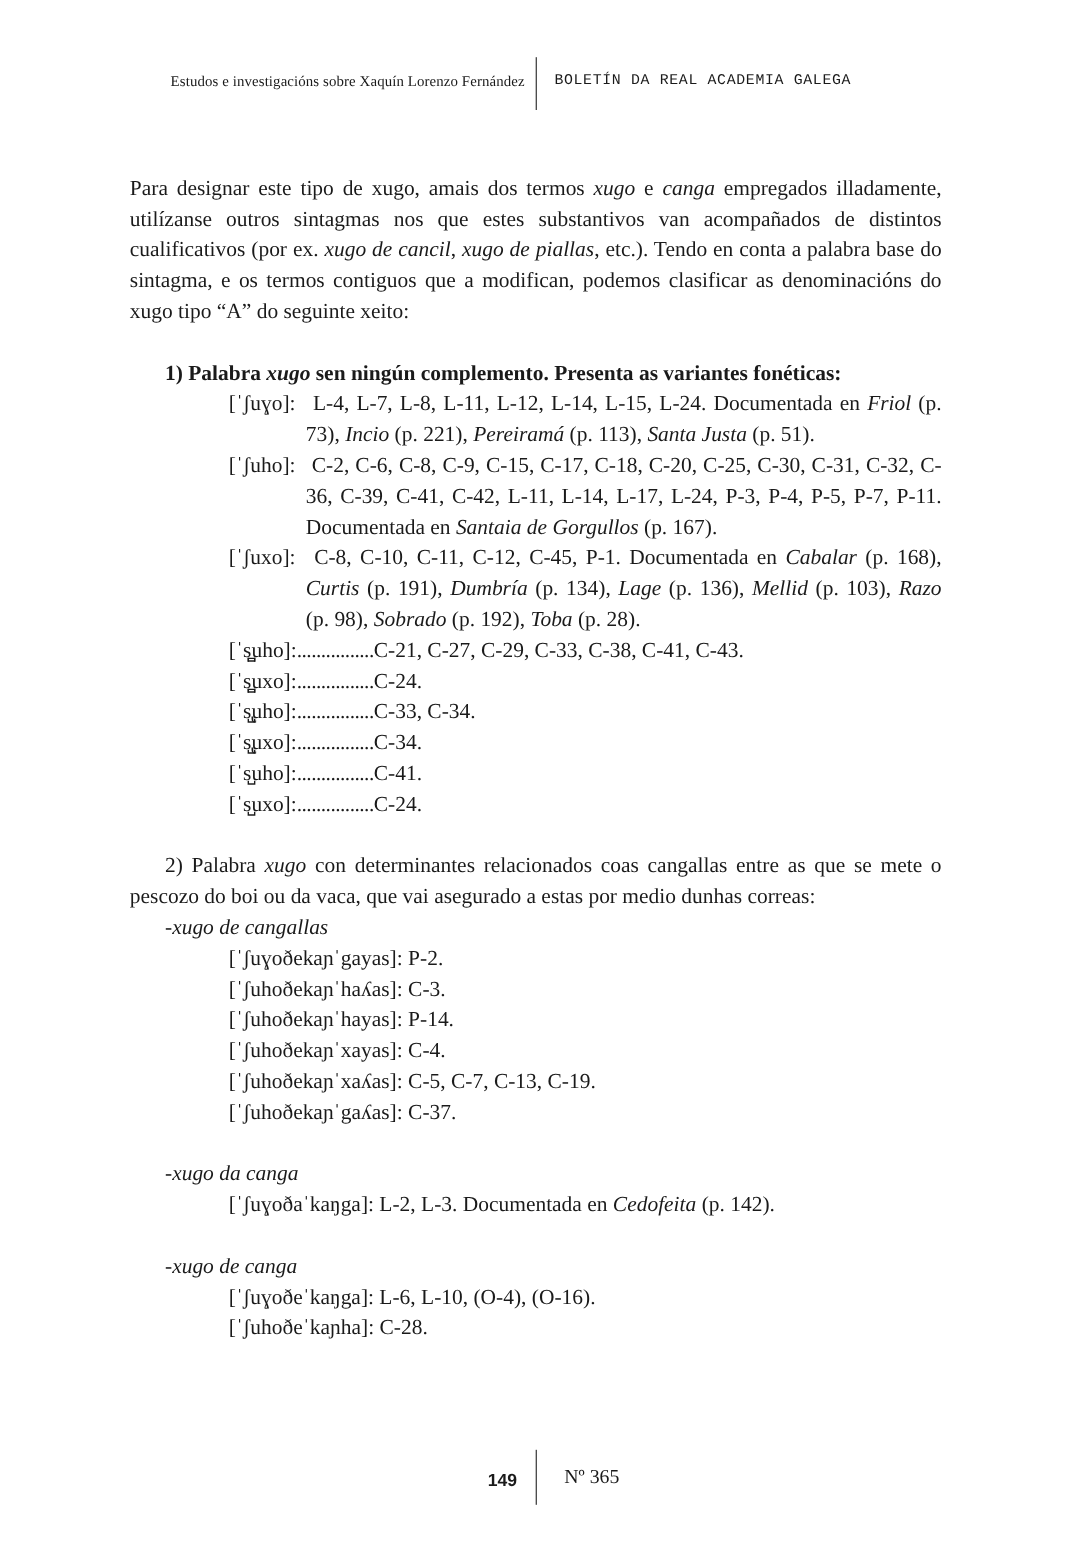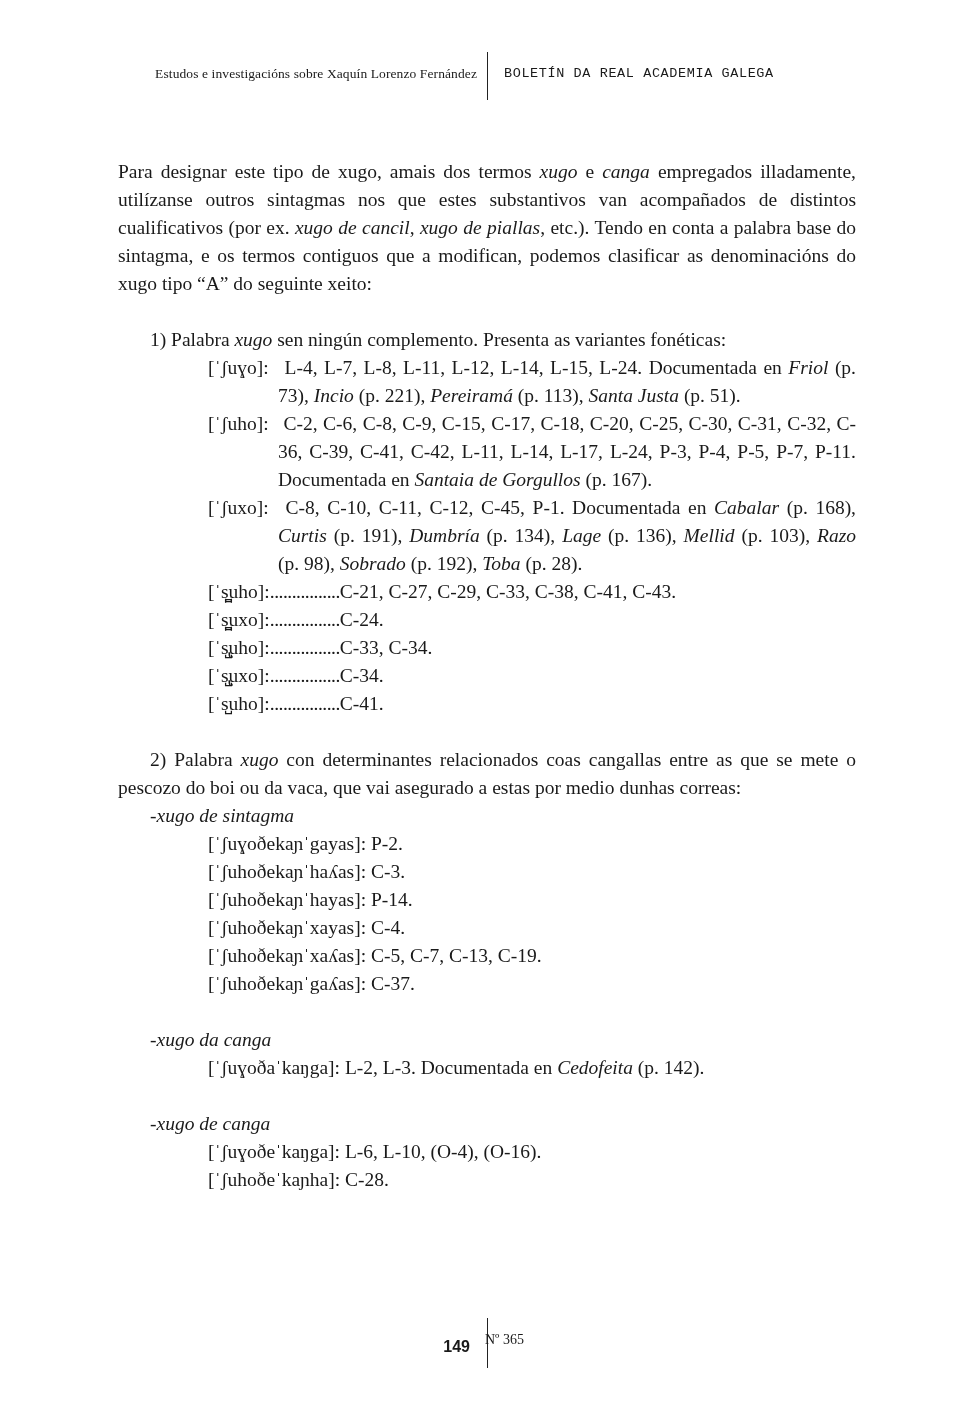--- a/index.html
+++ b/index.html
@@ -25,38 +25,38 @@
   }
 
   
   .text {
     position: absolute; left: 118px; top: 158px; width: 738px;
     font-family: "Liberation Serif", serif; font-size: 19.5px; line-height: 28px;
   }
   .heading { font-size: 20px; letter-spacing: 0.4px; margin: 0; height: 28px; }
   .para { margin: 0; text-align: justify; }
   .blank { height: 28px; }
-  .item-intro { margin: 0; text-indent: 32px; }
+  .item-intro { margin: 0; text-indent: 32px; font-weight: bold; }
   .entry { position: relative; margin: 0; padding-left: 160px; text-indent: -70px; text-align: justify; }
   .entry-simple { margin: 0; padding-left: 90px; }
   .sub { margin: 0; padding-left: 32px; font-style: italic; }
   .var { margin: 0; padding-left: 90px; }
   .dots { letter-spacing: -0.5px; }
   em { font-style: italic; }
 
   
   .foot { position: absolute; top: 1318px; left: 0; width: 975px; height: 50px; }
   .foot-num {
     position: absolute; right: 505px; top: 20px;
     font-family: Liberation Sans, sans-serif; font-weight: bold; font-size: 16px;
   }
   .foot-rule { position: absolute; left: 487px; top: 0; width: 1px; height: 50px; background: #222; }
   .foot-issue {
-    position: absolute; left: 485px; top: 14px;
-    font-family: "Liberation Serif", serif; font-size: 14px; text-align: right;
+    position: absolute; left: 513px; top: 14px;
+    font-family: "Liberation Serif", serif; font-size: 18px; text-align: right;
   }
 </style>
 </head>
 <body>
 
 <div class="page">
 
   <div class="run-head">
     <div class="run-left">Estudos e investigacións sobre Xaquín Lorenzo Fernández</div>
     <div class="run-rule"></div>
@@ -74,28 +74,29 @@
         <p class="entry"><span style="display: inline-block; width: 70px; text-indent: 0px;">[ˈʃuɣo]:</span><span> L-4, L-7, L-8, L-11, L-12, L-14, L-15, L-24. Documentada en </span><em>Friol</em><span> (p. 73), </span><em>Incio</em><span> (p. 221), </span><em>Pereiramá</em><span> (p. 113), </span><em>Santa Justa</em><span> (p. 51).</span></p>
         <p class="entry"><span style="display: inline-block; width: 70px; text-indent: 0px;">[ˈʃuho]:</span><span> C-2, C-6, C-8, C-9, C-15, C-17, C-18, C-20, C-25, C-30, C-31, C-32, C-36, C-39, C-41, C-42, L-11, L-14, L-17, L-24, P-3, P-4, P-5, P-7, P-11. Documentada en </span><em>Santaia de Gorgullos</em><span> (p. 167).</span></p>
         <p class="entry"><span style="display: inline-block; width: 70px; text-indent: 0px;">[ˈʃuxo]:</span><span> C-8, C-10, C-11, C-12, C-45, P-1. Documentada en </span><em>Cabalar</em><span> (p. 168), </span><em>Curtis</em><span> (p. 191), </span><em>Dumbría</em><span> (p. 134), </span><em>Lage</em><span> (p. 136), </span><em>Mellid</em><span> (p. 103), </span><em>Razo</em><span> (p. 98), </span><em>Sobrado</em><span> (p. 192), </span><em>Toba</em><span> (p. 28).</span></p>
       </div>
     <div id="group1-dotted">
         <p class="entry-simple"><span>[ˈs̺̪uho]:</span><span class="dots">................</span><span>C-21, C-27, C-29, C-33, C-38, C-41, C-43.</span></p>
         <p class="entry-simple"><span>[ˈs̺̪uxo]:</span><span class="dots">................</span><span>C-24.</span></p>
         <p class="entry-simple"><span>[ˈs̢̺uho]:</span><span class="dots">................</span><span>C-33, C-34.</span></p>
         <p class="entry-simple"><span>[ˈs̢̺uxo]:</span><span class="dots">................</span><span>C-34.</span></p>
         <p class="entry-simple"><span>[ˈs̺uho]:</span><span class="dots">................</span><span>C-41.</span></p>
+        <p class="entry-simple"><span>[ˈs̺uxo]:</span><span class="dots">................</span><span>C-24.</span></p>
       </div>
     <div class="blank"></div>
 
     <p class="para" style="text-indent:32px">
       <span>2) Palabra </span><em>xugo</em><span> con determinantes relacionados coas cangallas entre as que se mete o pescozo do boi ou da vaca, que vai asegurado a estas por medio dunhas correas:</span>
     </p>
     <div id="group2-subgroups">
-        <p class="sub">-xugo de sintagma</p>
+        <p class="sub">-xugo de cangallas</p>
         <p class="var"><span>[ˈʃuɣoðekaɲˈgayas]:</span><span> P-2.</span></p>
         <p class="var"><span>[ˈʃuhoðekaɲˈhaʎas]:</span><span> C-3.</span></p>
         <p class="var"><span>[ˈʃuhoðekaɲˈhayas]:</span><span> P-14.</span></p>
         <p class="var"><span>[ˈʃuhoðekaɲˈxayas]:</span><span> C-4.</span></p>
         <p class="var"><span>[ˈʃuhoðekaɲˈxaʎas]:</span><span> C-5, C-7, C-13, C-19.</span></p>
         <p class="var"><span>[ˈʃuhoðekaɲˈgaʎas]:</span><span> C-37.</span></p>
         <div class="blank"></div>
         <p class="sub">-xugo da canga</p>
         <p class="var"><span>[ˈʃuɣoðaˈkaŋga]:</span><span> L-2, L-3. Documentada en </span><em>Cedofeita</em><span> (p. 142).</span></p>
         <div class="blank"></div>

